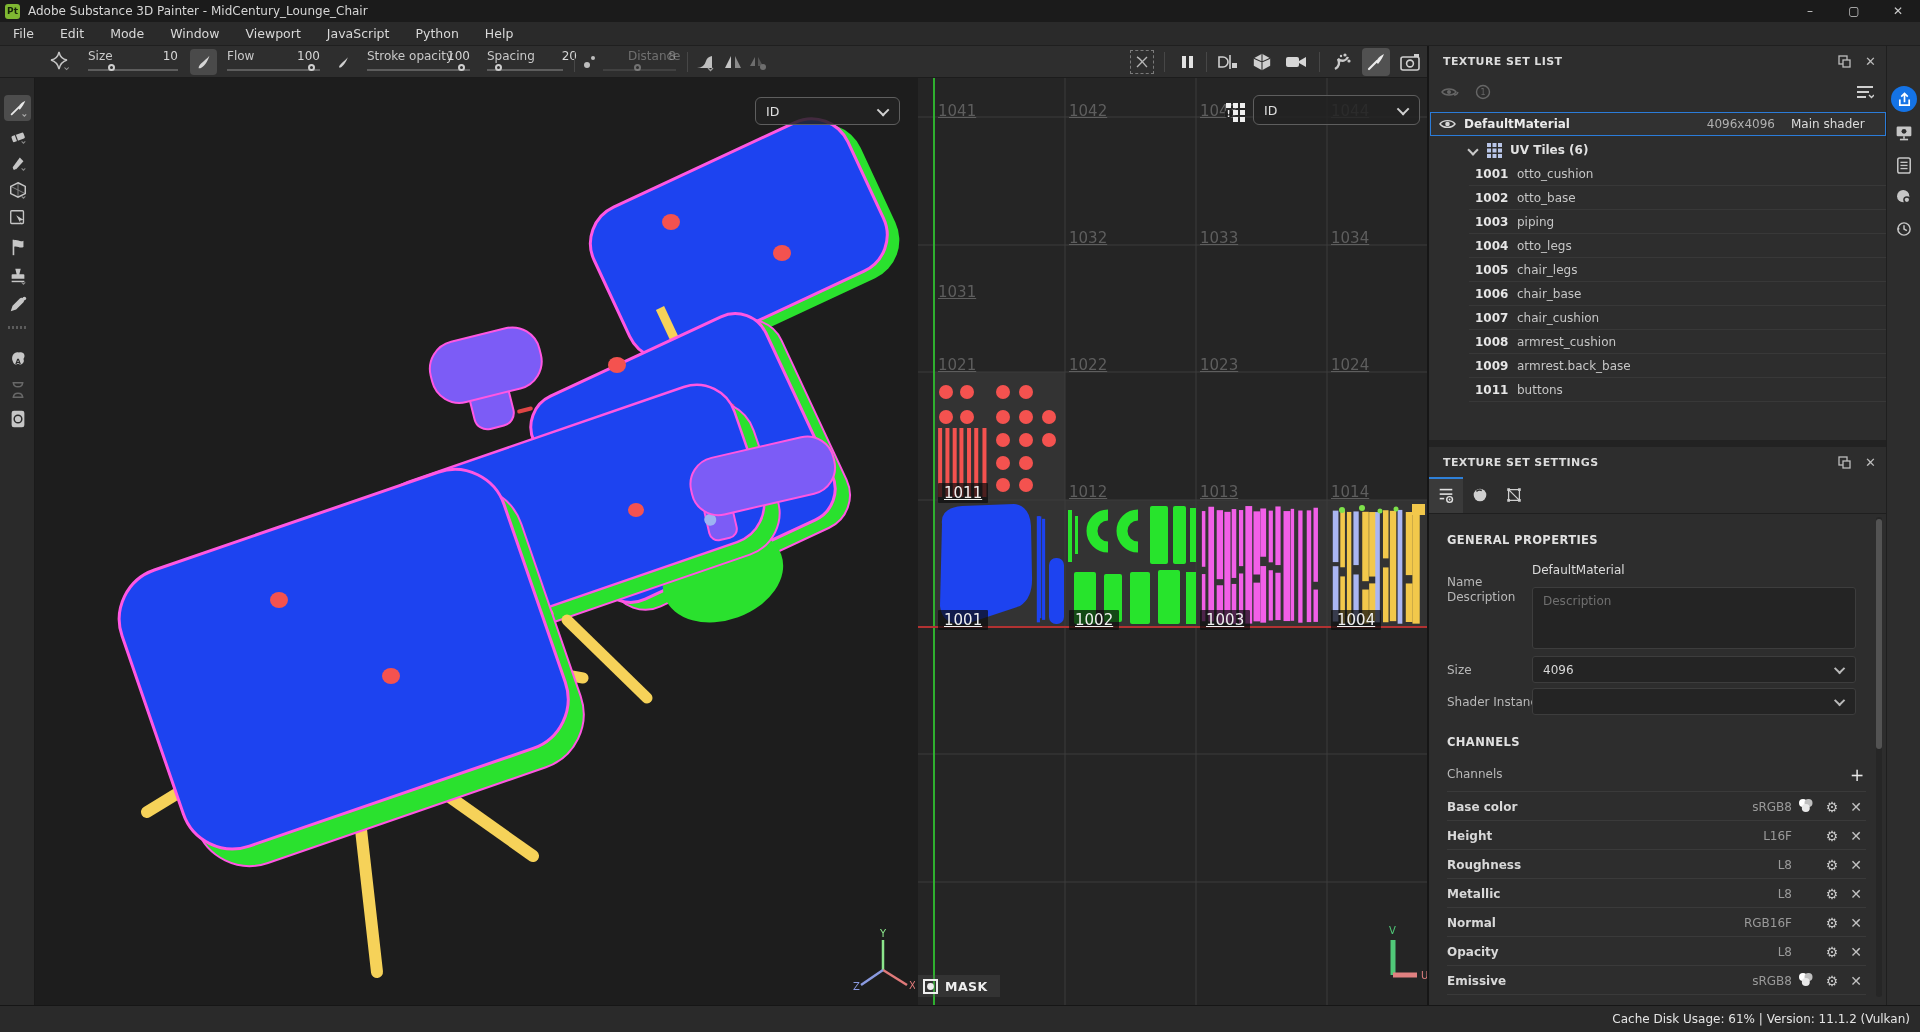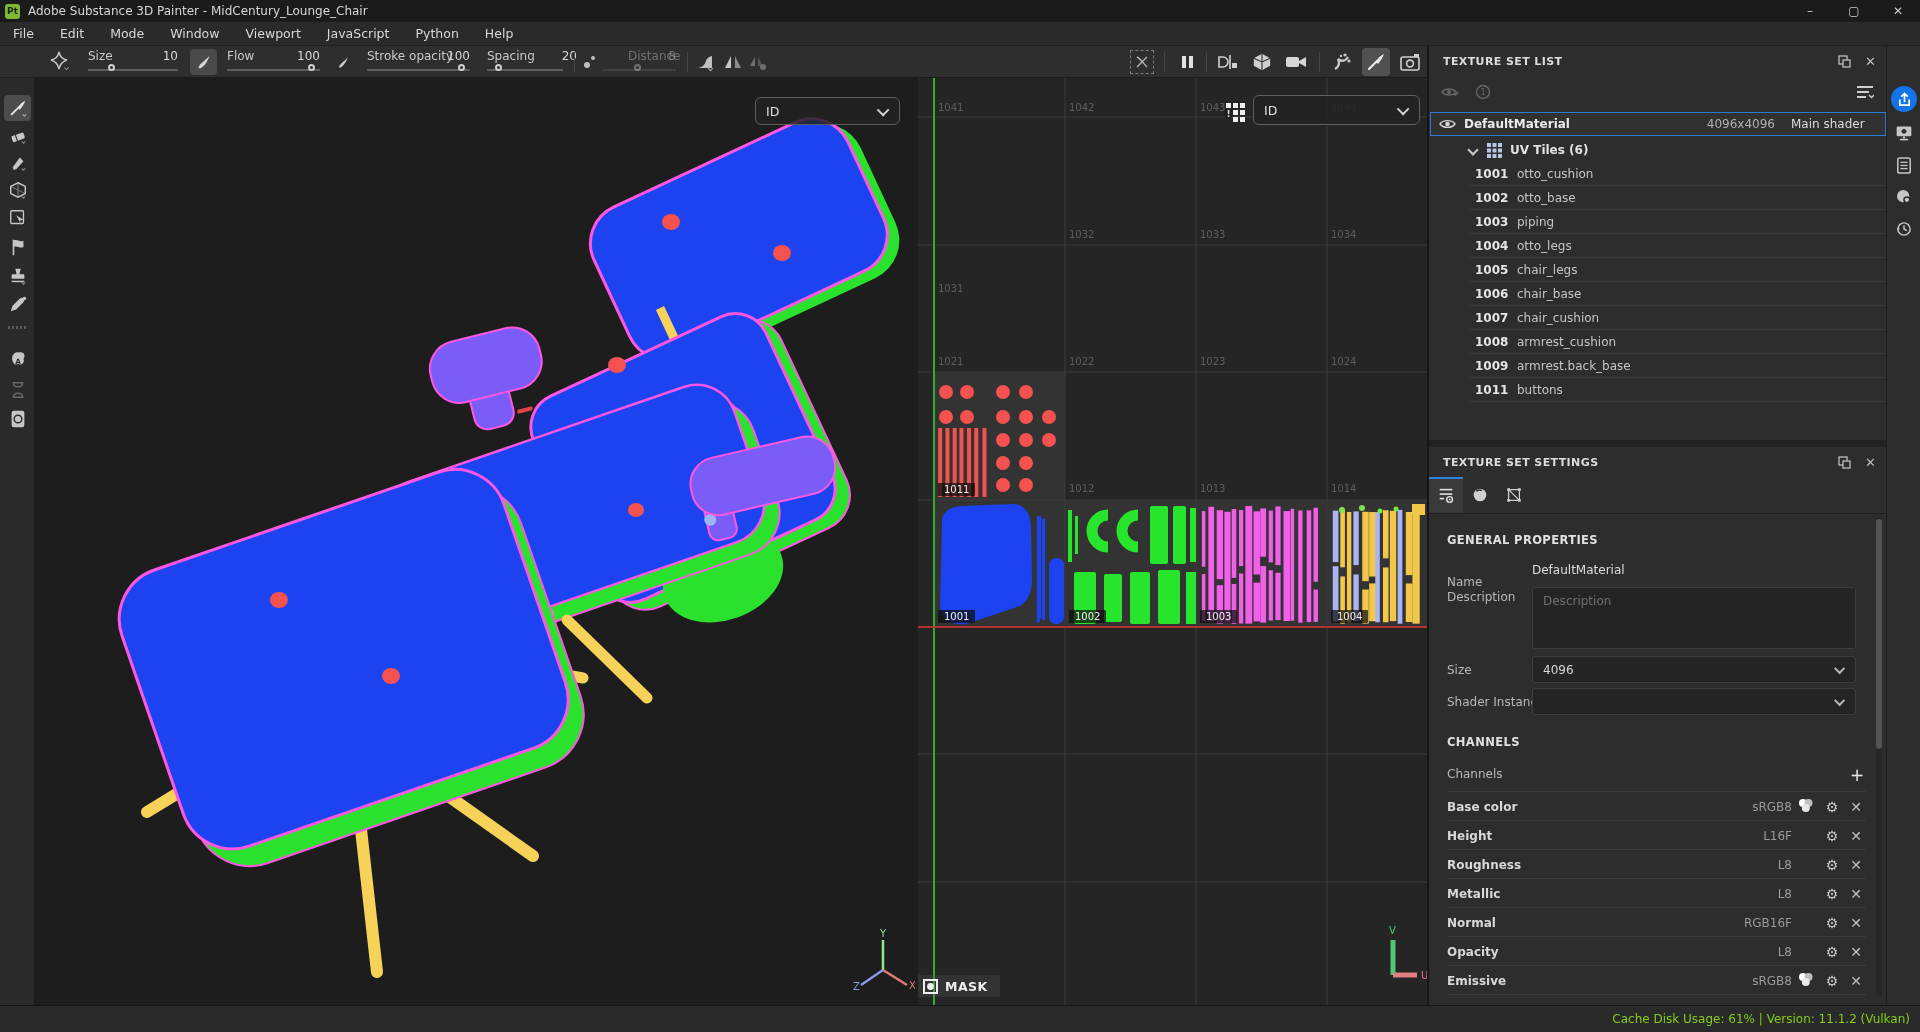--- a/index.html
+++ b/index.html
@@ -33,21 +33,21 @@
   #toolstrip{position:absolute;left:0;top:32px;width:35px;height:927px;background:#2a2a2a;border-right:1px solid #1a1a1a;}
   .tool-slot{position:absolute;left:4px;width:27px;height:26px;display:flex;align-items:center;justify-content:center;border-radius:4px;}
   .tool-active{background:#4d4d4d;}
   
   #viewport3d{position:absolute;left:35px;top:32px;width:883px;height:927px;background:#1d1d1d;overflow:hidden;}
   
   #viewport2d{position:absolute;left:918px;top:32px;width:509px;height:927px;background:#252525;overflow:hidden;}
   .vp-dropdown{position:absolute;border:1px solid #5e5e5e;border-radius:6px;background:rgba(34,34,34,0.85);display:flex;align-items:center;color:#e0e0e0;font-size:12.5px;padding:0 10px;z-index:3;}
   .vp-dropdown .chev{margin-left:auto;width:9px;height:9px;border-left:2px solid #d0d0d0;border-bottom:2px solid #d0d0d0;transform:rotate(-45deg) translateY(-2px);}
   #tile-labels{position:absolute;left:0;top:0;width:100%;height:100%;z-index:2;pointer-events:none;}
-  .tile-label{position:absolute;font-size:10px;color:#5e5e5e;}
+  .tile-label{position:absolute;font-size:15px;color:#5e5e5e;text-decoration:underline;}
   .tile-label.badged{color:#efefef;background:rgba(12,12,12,0.72);padding:1px 6px;border-radius:1px;}
   #mask-chip{position:absolute;left:0;top:897px;height:22px;display:flex;align-items:center;background:rgba(90,90,90,0.28);padding:0 12px 0 5px;z-index:3;}
   #mask-chip .mask-text{color:#efefef;font-weight:bold;font-size:12.5px;margin-left:7px;letter-spacing:.5px;text-align:center;}
   
   #rightpanels{position:absolute;left:1427px;top:0;width:459px;height:959px;background:#2d2d2d;border-left:2px solid #161616;}
   .panel-header{position:relative;height:30px;display:flex;align-items:center;padding:0 10px 0 14px;}
   .panel-title{font-size:11px;font-weight:bold;letter-spacing:.4px;color:#dcdcdc;}
   .panel-hicons{margin-left:auto;display:flex;align-items:center;gap:14px;}
   .panel-hicon{color:#bdbdbd;font-size:13px;display:flex;align-items:center;}
   #tsl{position:absolute;left:0;top:0;width:100%;height:394px;}
@@ -87,21 +87,21 @@
   .ch-slot{width:26px;display:flex;justify-content:center;}
   .ch-gear{width:28px;text-align:center;color:#c9c9c9;font-size:14px;}
   .ch-x{width:20px;text-align:center;color:#c2c2c2;font-size:14px;}
   #tss-scrollbar{position:absolute;right:4px;top:70px;width:6px;height:480px;background:#262626;border-radius:3px;}
   #tss-scrollthumb{position:absolute;left:0;top:2px;width:6px;height:230px;background:#535353;border-radius:3px;}
   
   #dockstrip{position:absolute;left:1886px;top:0;width:34px;height:959px;background:#2d2d2d;border-left:1px solid #1f1f1f;}
   .dock-icon{position:absolute;left:4px;width:26px;height:26px;display:flex;align-items:center;justify-content:center;border-radius:50%;}
   
   #statusbar{position:absolute;left:0;top:1005px;width:1920px;height:27px;background:#2a2a2a;border-top:1px solid #161616;display:flex;align-items:center;justify-content:flex-end;padding-right:10px;}
-  #statusbar span{color:#84cc16;font-size:12px;}
+  #statusbar span{color:#e5e5e5;font-size:12px;}
   .dim-icon{opacity:.4;}
 </style>
 </head>
 <body>
 
 <div id="app">
 
   <div id="titlebar">
     <div id="app-logo">Pt</div>
     <div id="window-title">Adobe Substance 3D Painter - MidCentury_Lounge_Chair</div>

